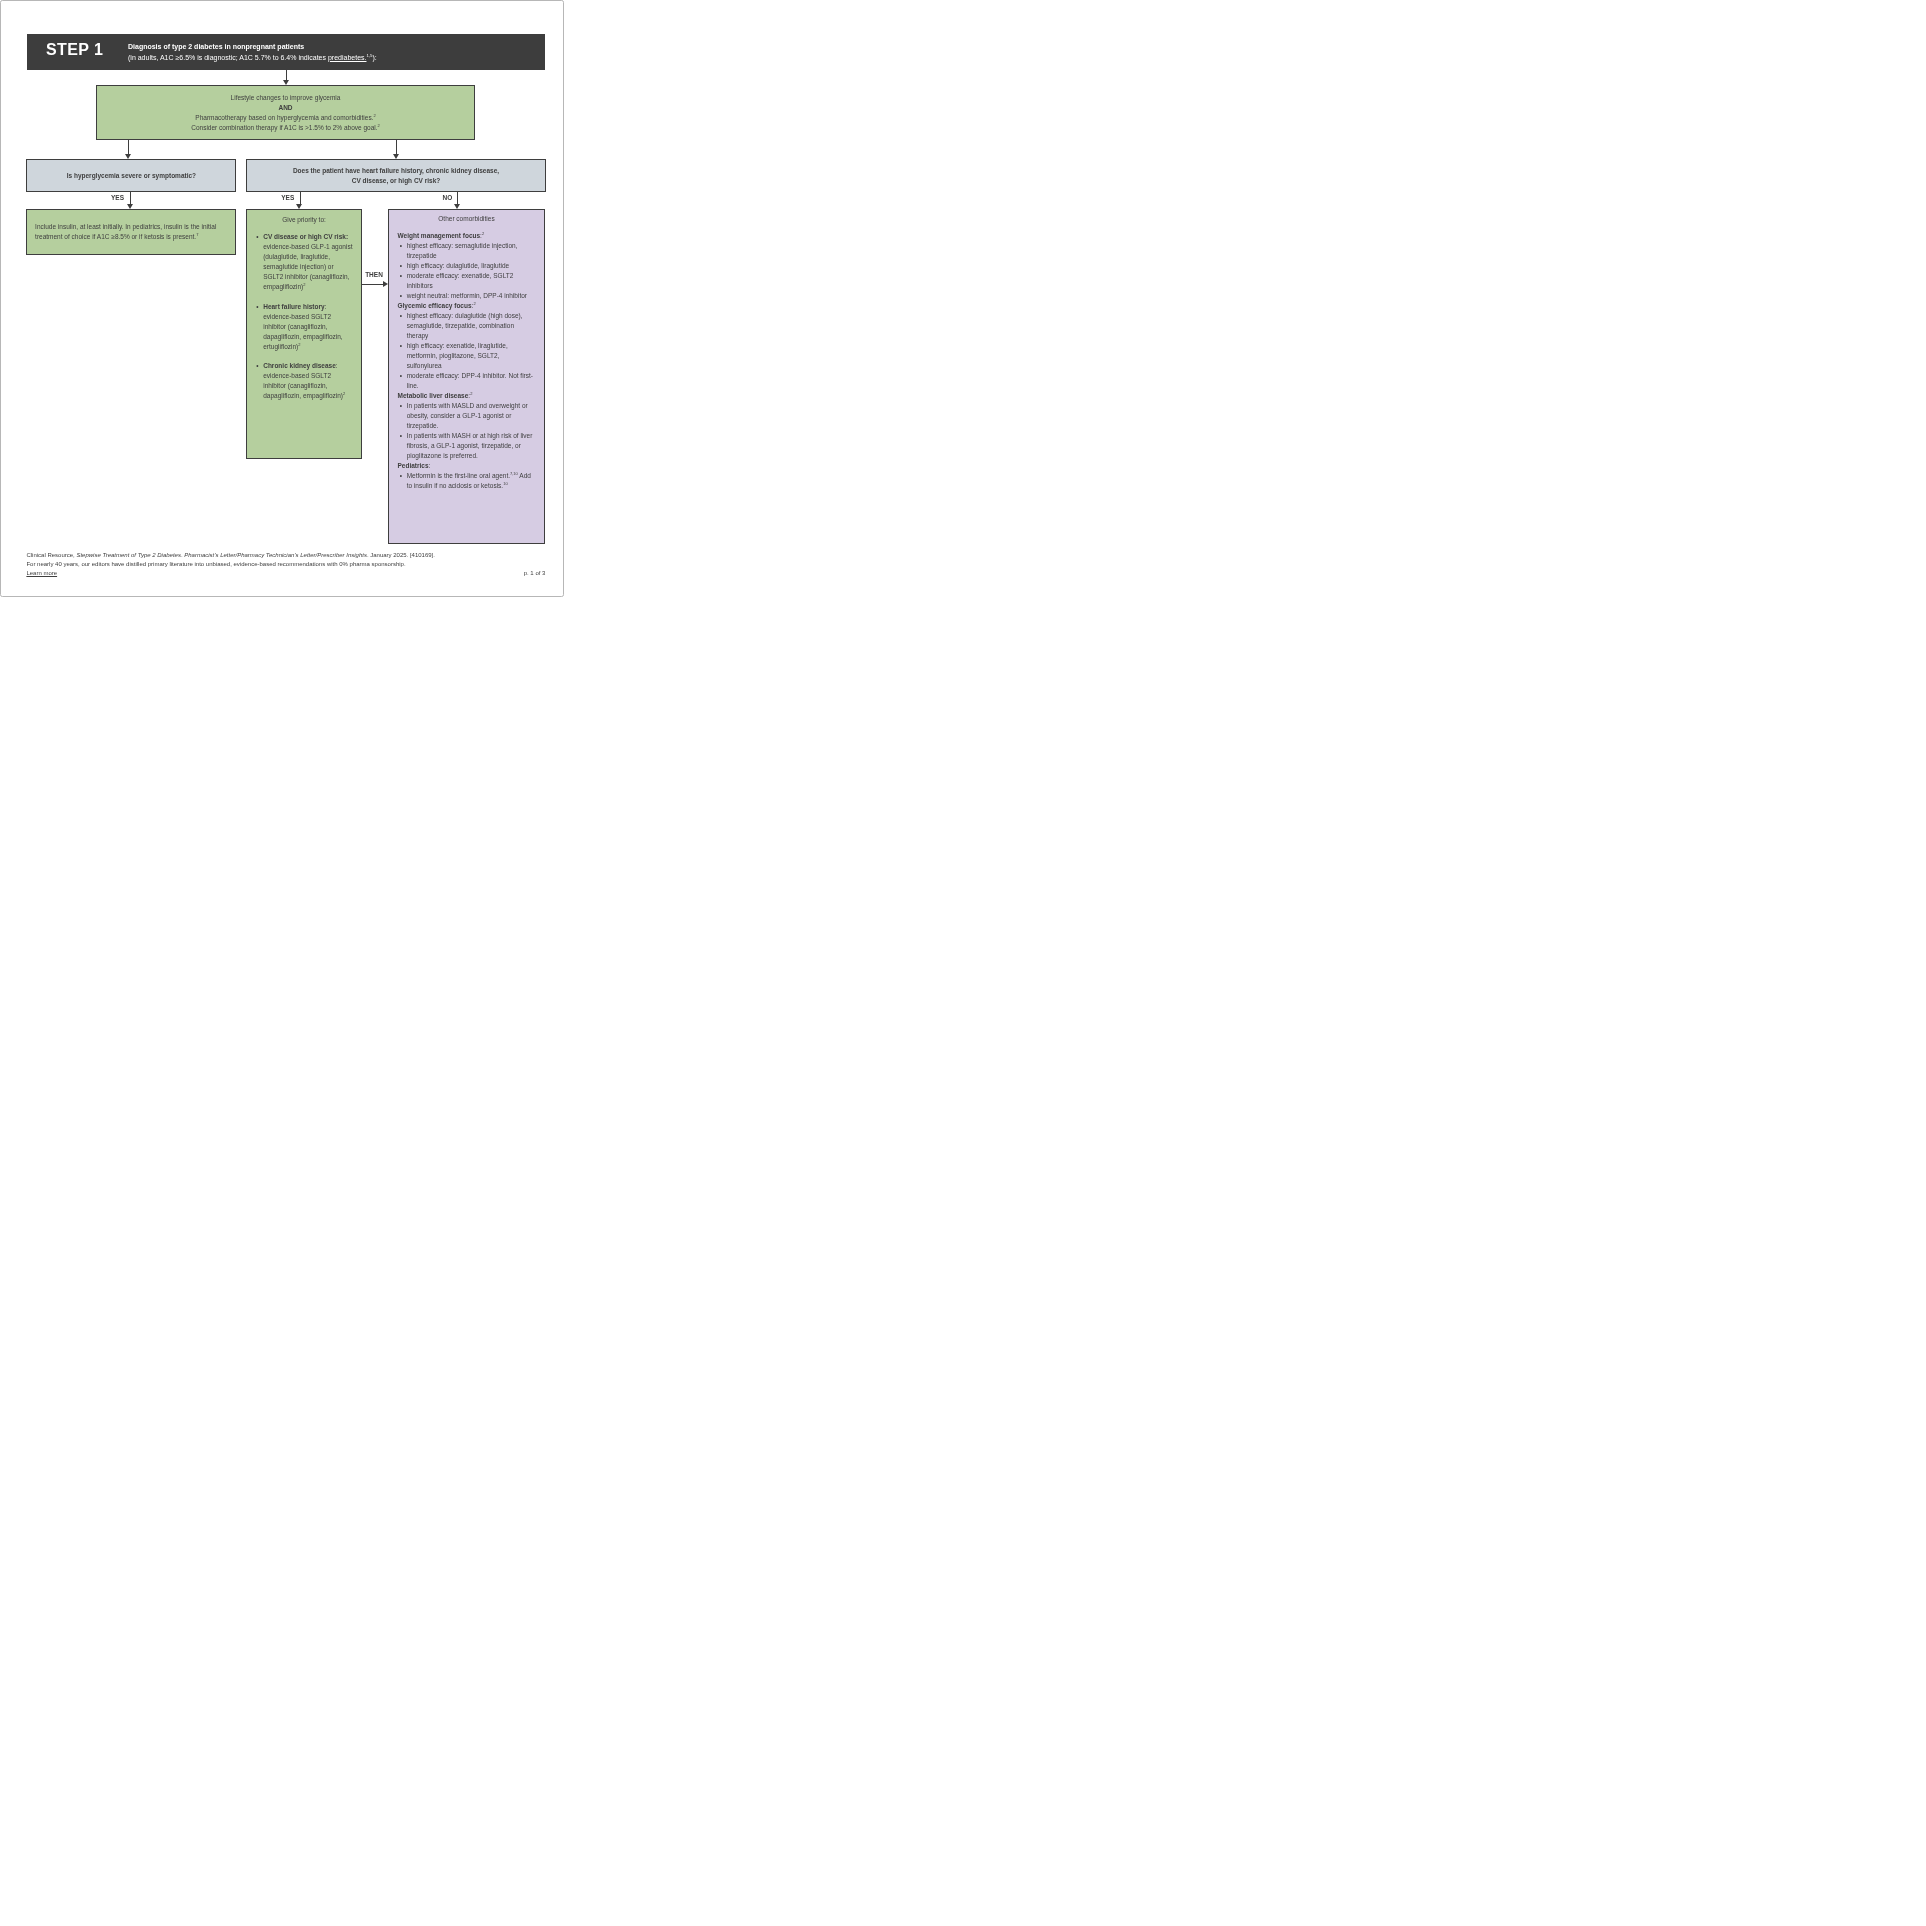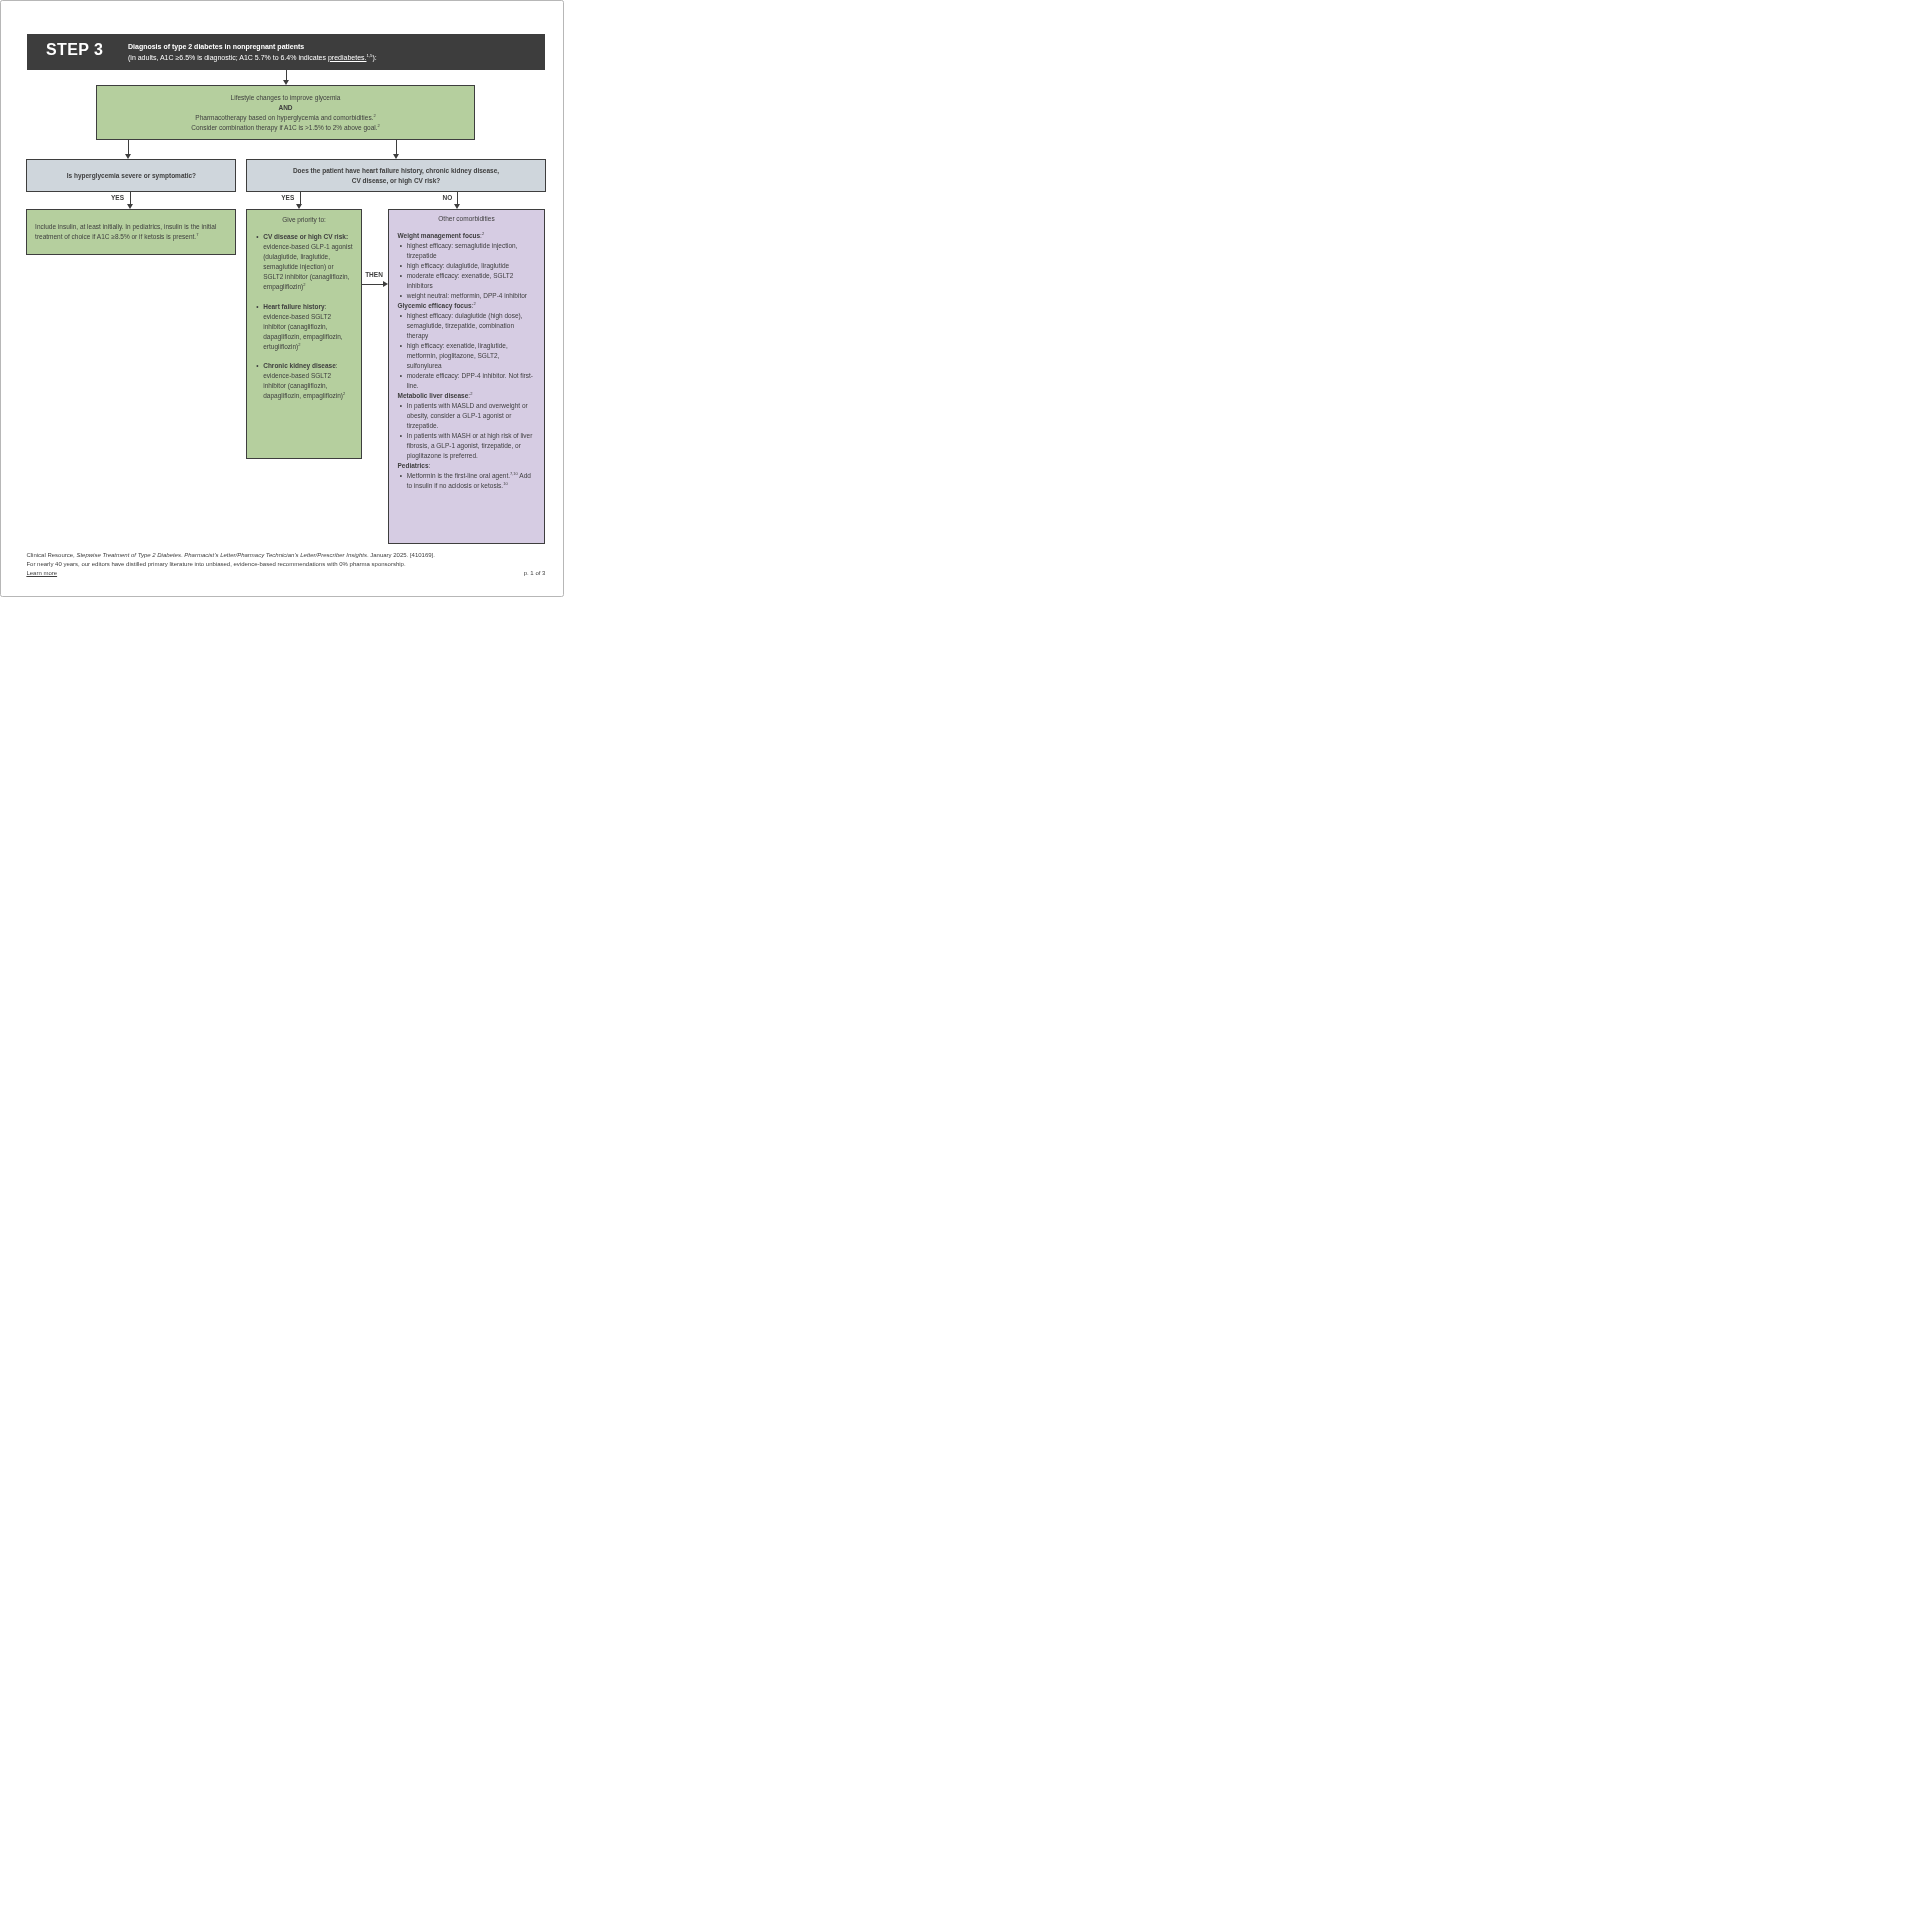--- a/index.html
+++ b/index.html
@@ -52,21 +52,21 @@
   .f-it {font-style:italic;}
   .f-row {display:flex; justify-content:space-between; align-items:baseline;}
   .learn {text-decoration:underline; cursor:pointer; color:#3e3e3e;}
 </style>
 </head>
 <body>
 
 <div class="page">
 
   <div class="header">
-    <div class="step">STEP 3</div>
+    <div class="step">STEP 1</div>
     <div class="htitle">
       <div class="b">Diagnosis of type 2 diabetes in nonpregnant patients</div>
       <div><span>(in adults, A1C ≥6.5% is diagnostic; A1C 5.7% to 6.4% indicates </span><span class="hlink">prediabetes.</span><sup>1,5</sup><span>):</span></div>
     </div>
   </div>
 
   <div class="vline" style="left:285px; top:69px; height:10.8px;"></div>
   <div class="head-down" style="left:282px; top:79px;"></div>
 
   <div class="box green lifestyle">

